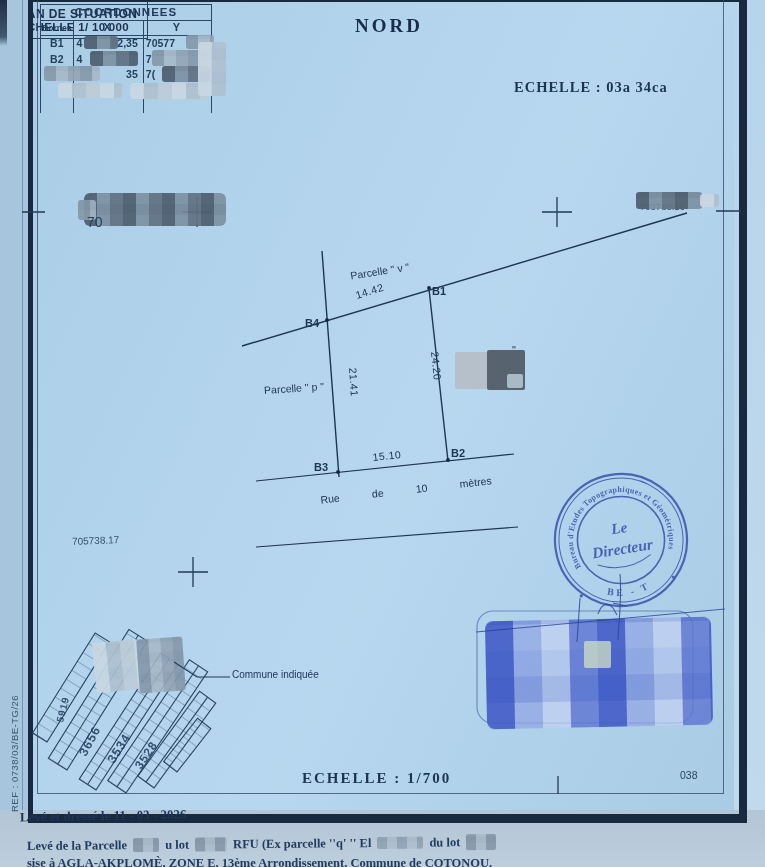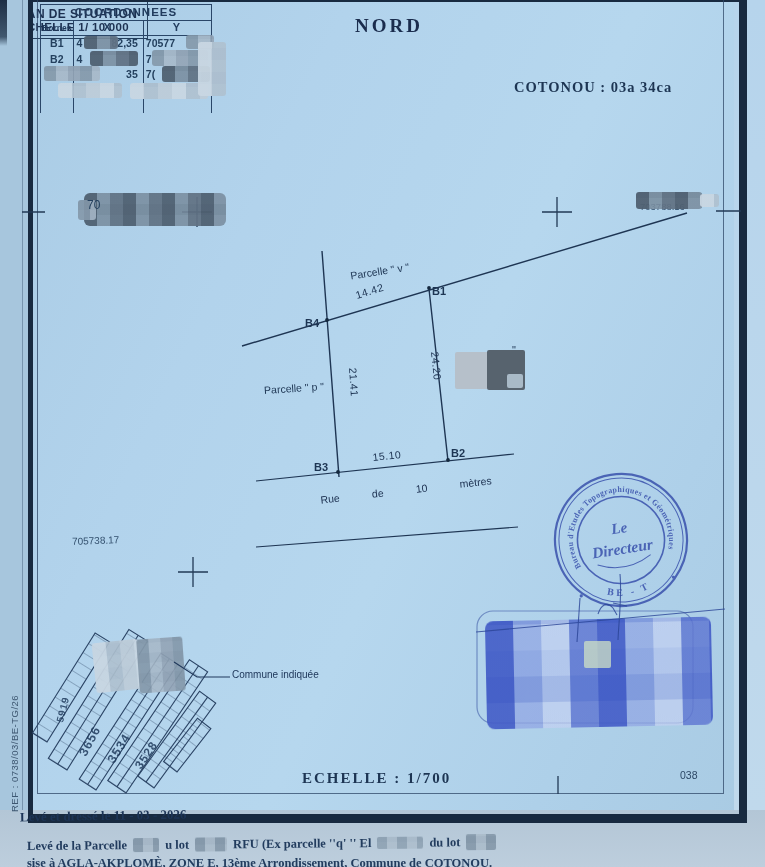--- a/index.html
+++ b/index.html
@@ -134,28 +134,28 @@
           </div>
         <div class="c3">
             <span></span>
             <span></span>
           </div>
       </div>
     </div>
   </div>
 
   <div class="t serif" style="left:355px;top:15px;font-size:19px;font-weight:bold;letter-spacing:3px;color:#1a2c4d;">NORD</div>
-  <div class="t serif" style="left:514px;top:79px;font-size:14.5px;font-weight:bold;letter-spacing:1px;">COTONOU : 03a 34ca</div>
+  <div class="t serif" style="left:514px;top:79px;font-size:14.5px;font-weight:bold;letter-spacing:1px;">ECHELLE : 03a 34ca</div>
   <div class="t serif" style="left:302px;top:770px;font-size:15px;font-weight:bold;letter-spacing:2px;">ECHELLE : 1/700</div>
   <div class="t" style="left:680px;top:769px;font-size:10.5px;color:#2c4765;">038</div>
   <div class="t" style="left:9px;top:812px;transform-origin:0 0;transform:rotate(-90deg);font-size:9.5px;letter-spacing:.5px;color:#3d5771;">REF : 0738/03/BE-TG/26</div>
 
   <div class="t" style="left:72px;top:535px;font-size:10px;transform:rotate(-2deg);color:#33506e;">705738.17</div>
   <div class="t" style="left:640px;top:201px;font-size:9.5px;color:#2c4866;">703788.16</div>
-  <div class="t" style="left:87px;top:198px;font-size:12px;z-index:5;color:#24405e;text-align:center;">70</div>
+  <div class="t" style="left:87px;top:214px;font-size:14px;z-index:5;color:#24405e;text-align:center;">70</div>
 
   <div class="t" style="left:350px;top:265px;font-size:10.5px;transform:rotate(-9deg);">Parcelle " v "</div>
   <div class="t" style="left:264px;top:382px;font-size:10.5px;transform:rotate(-4deg);">Parcelle " p "</div>
   <div class="t" style="left:432px;top:285px;font-size:11px;font-weight:bold;">B1</div>
   <div class="t" style="left:451px;top:447px;font-size:11px;font-weight:bold;">B2</div>
   <div class="t" style="left:314px;top:461px;font-size:11px;font-weight:bold;">B3</div>
   <div class="t" style="left:305px;top:317px;font-size:11px;font-weight:bold;">B4</div>
   <div class="t" style="left:512px;top:344px;font-size:11px;">"</div>
 
   <div class="street">

